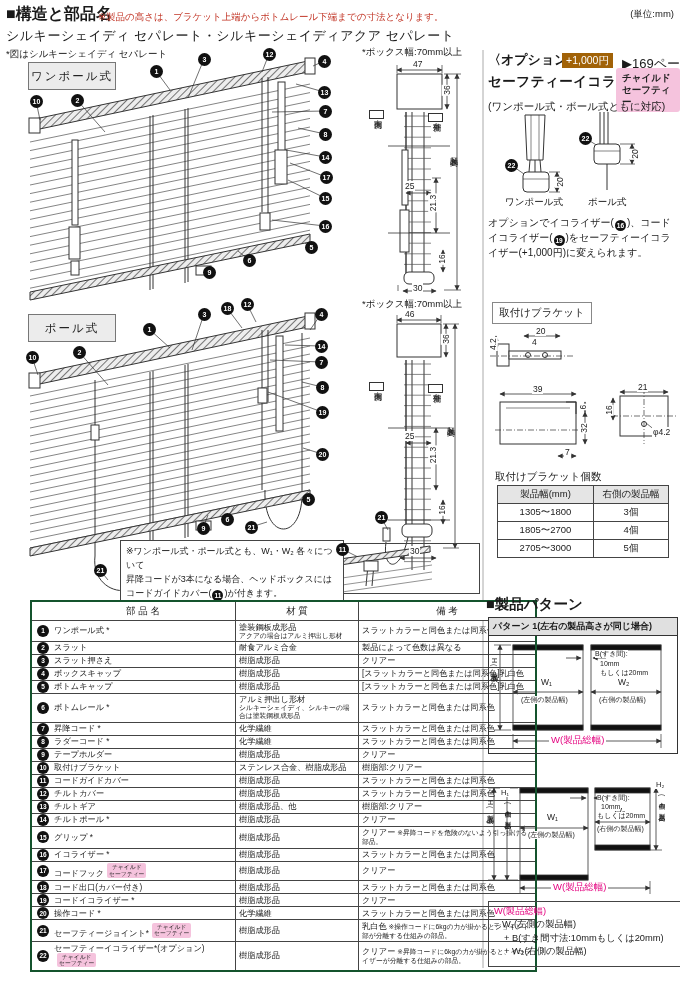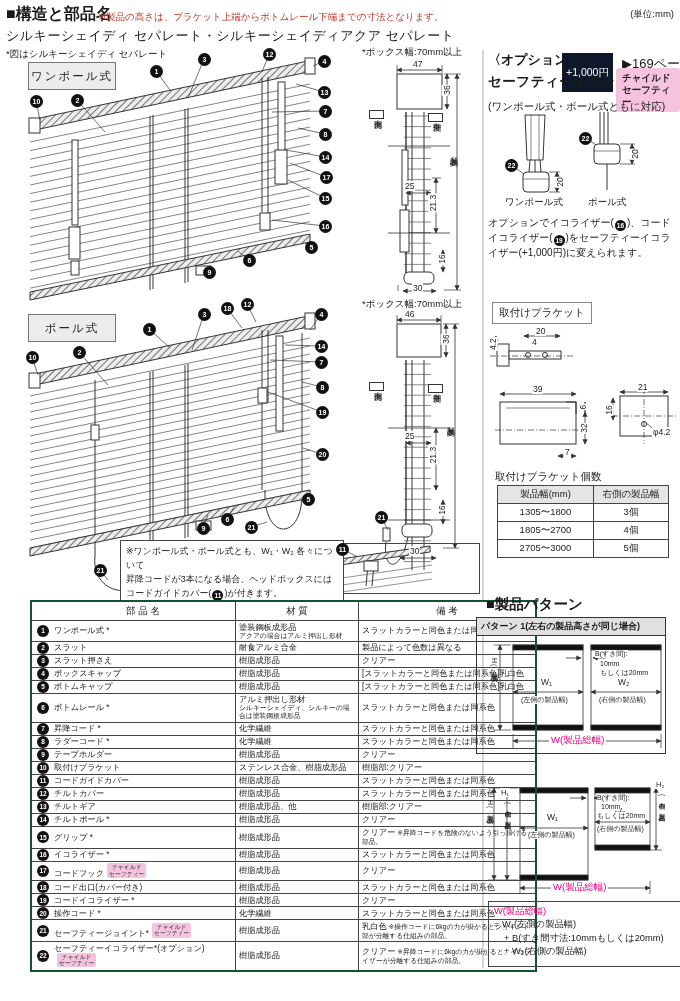--- a/index.html
+++ b/index.html
@@ -38,21 +38,21 @@
   .cnum{position:absolute;left:5px;top:50%;transform:translateY(-50%);width:12px;height:12px;border-radius:50%;
         background:#111;color:#fff;font-size:6.5px;font-weight:bold;display:flex;align-items:center;justify-content:center;}
   .sub{font-size:6.8px;line-height:1.15;}
   .nsub{display:inline;margin-left:2px;}
   .mbadge{display:inline-block;background:#f5c3dd;border-radius:2px;font-size:5.8px;line-height:1.1;
           padding:1px 2px;margin-left:3px;text-align:center;vertical-align:1px;}
   .mbadge span{display:block;}
   .footnote{font-size:8.3px;}
   
   .opt-head{font-size:13px;font-weight:bold;}
-  .price{background:#0f172a;color:#fff;font-size:10.5px;padding:13px 4px;}
+  .price{background:#a16207;color:#fff;font-size:10.5px;padding:1px 4px;}
   .pageref{font-size:13px;}
   .opt-name{font-size:13.5px;font-weight:bold;letter-spacing:.5px;}
   .pinkbadge{position:absolute;background:#f5c3dd;border-radius:3px;font-size:9.5px;font-weight:bold;
              line-height:1.25;padding:4px 6px;z-index:2;color:#222;}
   .compat{font-size:10.5px;}
   .small-label{font-size:9.5px;}
   .desc{position:absolute;width:192px;font-size:10px;line-height:1.4;z-index:2;white-space:normal;}
   .bktitle{position:absolute;left:492px;top:302px;width:98px;height:20px;border:1px solid #888;
            display:flex;align-items:center;justify-content:center;font-size:10.5px;z-index:2;}
   .btable{position:absolute;left:497px;top:485px;width:172px;border-collapse:collapse;font-size:9.5px;
@@ -664,21 +664,21 @@
           <td>4個</td>
         </tr>
         <tr>
           <td>2705〜3000</td>
           <td>5個</td>
         </tr>
       </tbody>
 </table>
 
 <span class="t sec-head" style="left:486px;top:596px">■製品パターン</span>
-<div class="pbox" style="left:476px;top:617px;width:188px;height:135px">
+<div class="pbox" style="left:488px;top:617px;width:188px;height:135px">
   <div class="ptitle">パターン 1(左右の製品高さが同じ場合)</div>
 </div>
 <div class="vtext" style="left:489px;top:658px;font-size:7px">H(製品高さ)</div>
 <span class="t plabel" style="left:540px;top:677px">W₁</span>
 <span class="t psub" style="left:521px;top:696px">(左側の製品幅)</span>
 <span class="t plabel" style="left:617px;top:677px">W₂</span>
 <span class="t psub" style="left:599px;top:696px">(右側の製品幅)</span>
 <span class="t psub" style="left:595px;top:650px">B(すき間):</span>
 <span class="t psub" style="left:600px;top:660px">10mm</span>
 <span class="t psub" style="left:600px;top:669px">もしくは20mm</span>

